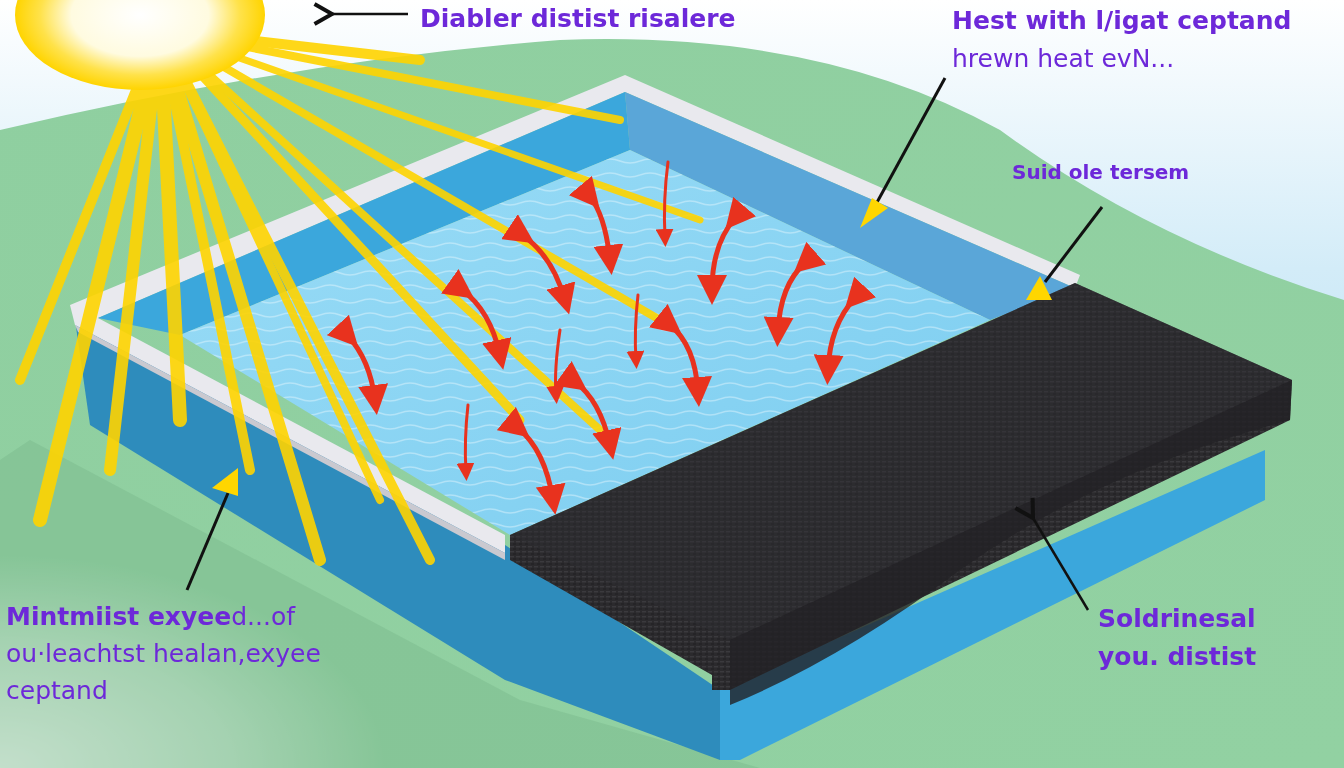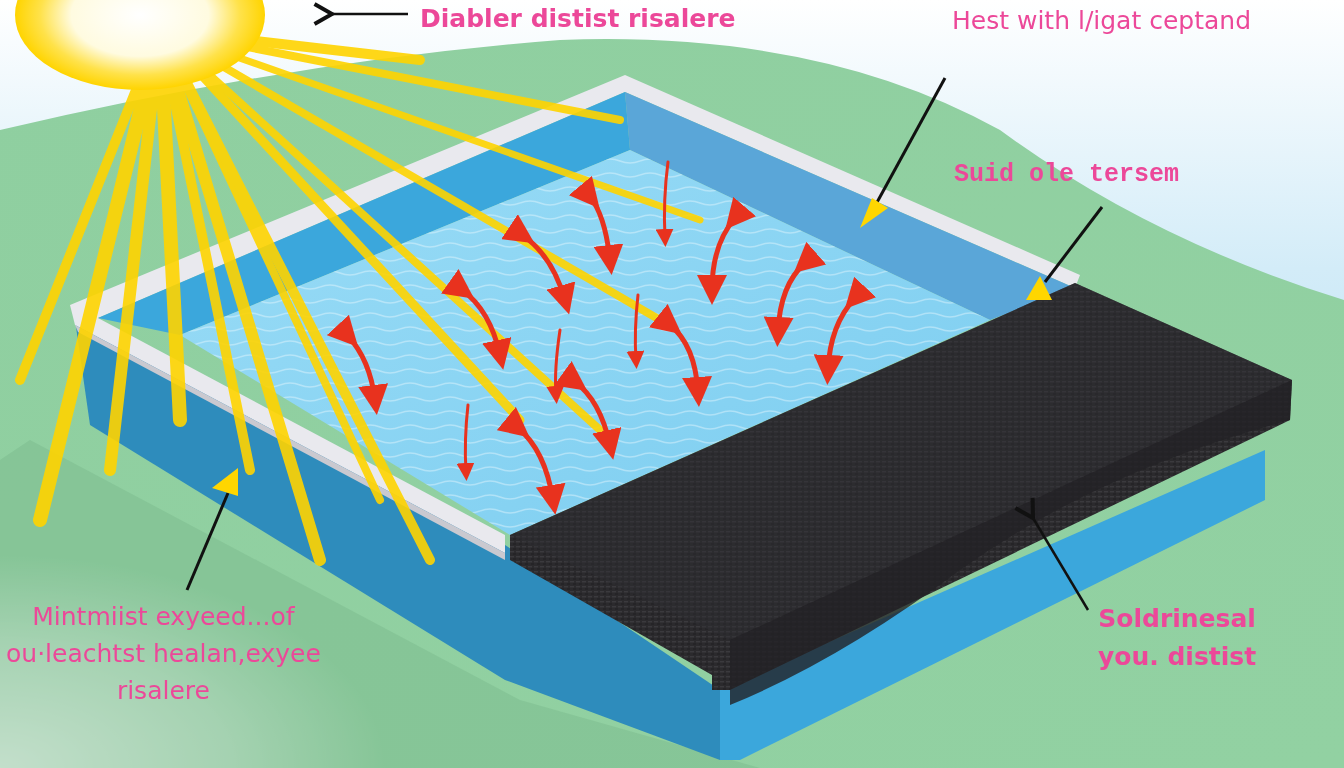--- a/index.html
+++ b/index.html
@@ -1,29 +1,29 @@
 <!DOCTYPE html>
 <html><head>
 <meta charset="utf-8">
 <style>
   html, body { margin: 0; padding: 0; }
   body { width: 1344px; height: 768px; overflow: hidden; position: relative; background: #ffffff; font-family: "DejaVu Sans", sans-serif; }
   #scene { position: absolute; left: 0; top: 0; width: 1344px; height: 768px; }
-  .label { position: absolute; color: #ec4899; white-space: nowrap; line-height: 1.2; }
+  .label { position: absolute; color: #6d28d9; white-space: nowrap; line-height: 1.2; }
   .label .line { display: block; }
-  .bold { font-weight: normal; }
+  .bold { font-weight: bold; }
   .normal { font-weight: normal; }
   #lbl-top { left: 420px; top: 4px; font-size: 25px; font-weight: bold; }
   #lbl-topright { left: 952px; top: 2px; font-size: 25px; }
   #lbl-topright .line { line-height: 38px; }
-  #lbl-suid { left: 954px; top: 160px; font-size: 25px; font-weight: bold; font-family: Liberation Mono, monospace; }
+  #lbl-suid { left: 1012px; top: 160px; font-size: 20px; font-weight: bold; }
   #lbl-left { left: 6px; top: 598px; font-size: 25px; }
-  #lbl-left .line { line-height: 37px; text-align: center; }
+  #lbl-left .line { line-height: 37px; }
   #lbl-right { left: 1098px; top: 600px; font-size: 25px; font-weight: bold; }
-  #lbl-right .line { line-height: 38px; text-align: center; }
+  #lbl-right .line { line-height: 38px; }
 </style>
 </head>
 <body>
 
 <svg id="scene" viewBox="0 0 1344 768" xmlns="http://www.w3.org/2000/svg">
   <defs>
     <linearGradient id="skyGrad" x1="0" y1="0" x2="0" y2="1">
       <stop offset="0" stop-color="#ffffff"></stop>
       <stop offset="0.35" stop-color="#d3ecf8"></stop>
       <stop offset="1" stop-color="#9fd5f2"></stop>
@@ -134,30 +134,31 @@
     <line x1="1088" y1="610" x2="1033" y2="518" stroke="#111" stroke-width="2.5" marker-end="url(#blkArrow)"></line>
   </g>
 </svg>
 
 <div class="label" id="lbl-top">
   <span>Diabler distist risalere</span>
 </div>
 
 <div class="label" id="lbl-topright">
   <span class="line bold">Hest with l/igat ceptand</span>
+  <span class="line normal">hrewn heat evN...</span>
 </div>
 
 <div class="label" id="lbl-suid">
   <span>Suid ole tersem</span>
 </div>
 
 <div class="label" id="lbl-left">
   <span class="line">
     <span class="bold">Mintmiist exyee</span><span class="normal">d...of</span>
   </span>
   <span class="line normal">ou·leachtst healan,exyee</span>
-  <span class="line normal">risalere</span>
+  <span class="line normal">ceptand</span>
 </div>
 
 <div class="label" id="lbl-right">
   <span class="line">Soldrinesal</span>
   <span class="line">you.  distist</span>
 </div>
 
 </body></html>

